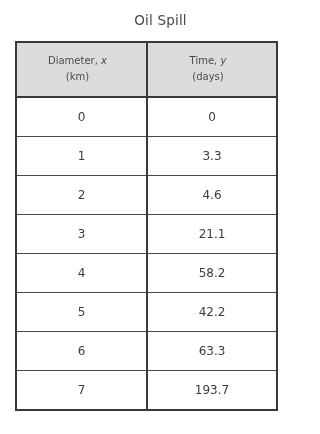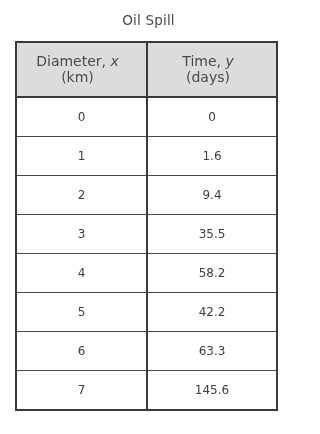--- a/index.html
+++ b/index.html
@@ -15,21 +15,21 @@
   }
   .page {
     position: relative;
     width: 297px;
     height: 434px;
     box-sizing: border-box;
   }
   .title {
     position: absolute;
     top: 12px;
-    left: 0;
+    left: 12px;
     width: 297px;
     text-align: center;
     font-size: 13.5px;
     color: #4a4a4a;
     letter-spacing: 0.2px;
     line-height: 16px;
   }
   .table-wrap {
     position: absolute;
     left: 15px;
@@ -41,21 +41,21 @@
     width: 261px;
     table-layout: fixed;
     border: 2px solid #3a3a3a;
   }
   table.data-table col.c1 { width: 131px; }
   table.data-table col.c2 { width: 130px; }
   th.head-cell {
     background: #dcdcdc;
     color: #4a4a4a;
     font-weight: normal;
-    font-size: 14px;
+    font-size: 10px;
     line-height: 16px;
     text-align: center;
     padding: 10px 12px 11px 4px;
     border-right: 2px solid #3a3a3a;
     border-bottom: 2px solid #3a3a3a;
   }
   th.head-cell.last { border-right: none; margin-top: 44px; }
   td.data-cell {
     height: 38px;
     font-size: 12px;
@@ -101,43 +101,43 @@
           </th>
         </tr>
       </thead>
       <tbody>
         <tr class="data-row">
           <td class="data-cell">0</td>
           <td class="data-cell last">0</td>
         </tr>
         <tr class="data-row">
           <td class="data-cell">1</td>
-          <td class="data-cell last">1.6</td>
+          <td class="data-cell last">3.3</td>
         </tr>
         <tr class="data-row">
           <td class="data-cell">2</td>
-          <td class="data-cell last">9.4</td>
+          <td class="data-cell last">4.6</td>
         </tr>
         <tr class="data-row">
           <td class="data-cell">3</td>
-          <td class="data-cell last">35.5</td>
+          <td class="data-cell last">21.1</td>
         </tr>
         <tr class="data-row">
           <td class="data-cell">4</td>
           <td class="data-cell last">58.2</td>
         </tr>
         <tr class="data-row">
           <td class="data-cell">5</td>
           <td class="data-cell last">42.2</td>
         </tr>
         <tr class="data-row">
           <td class="data-cell">6</td>
           <td class="data-cell last">63.3</td>
         </tr>
         <tr class="data-row">
           <td class="data-cell">7</td>
-          <td class="data-cell last">145.6</td>
+          <td class="data-cell last">193.7</td>
         </tr>
       </tbody>
     </table>
   </div>
 
 </div>
 
 </body></html>

